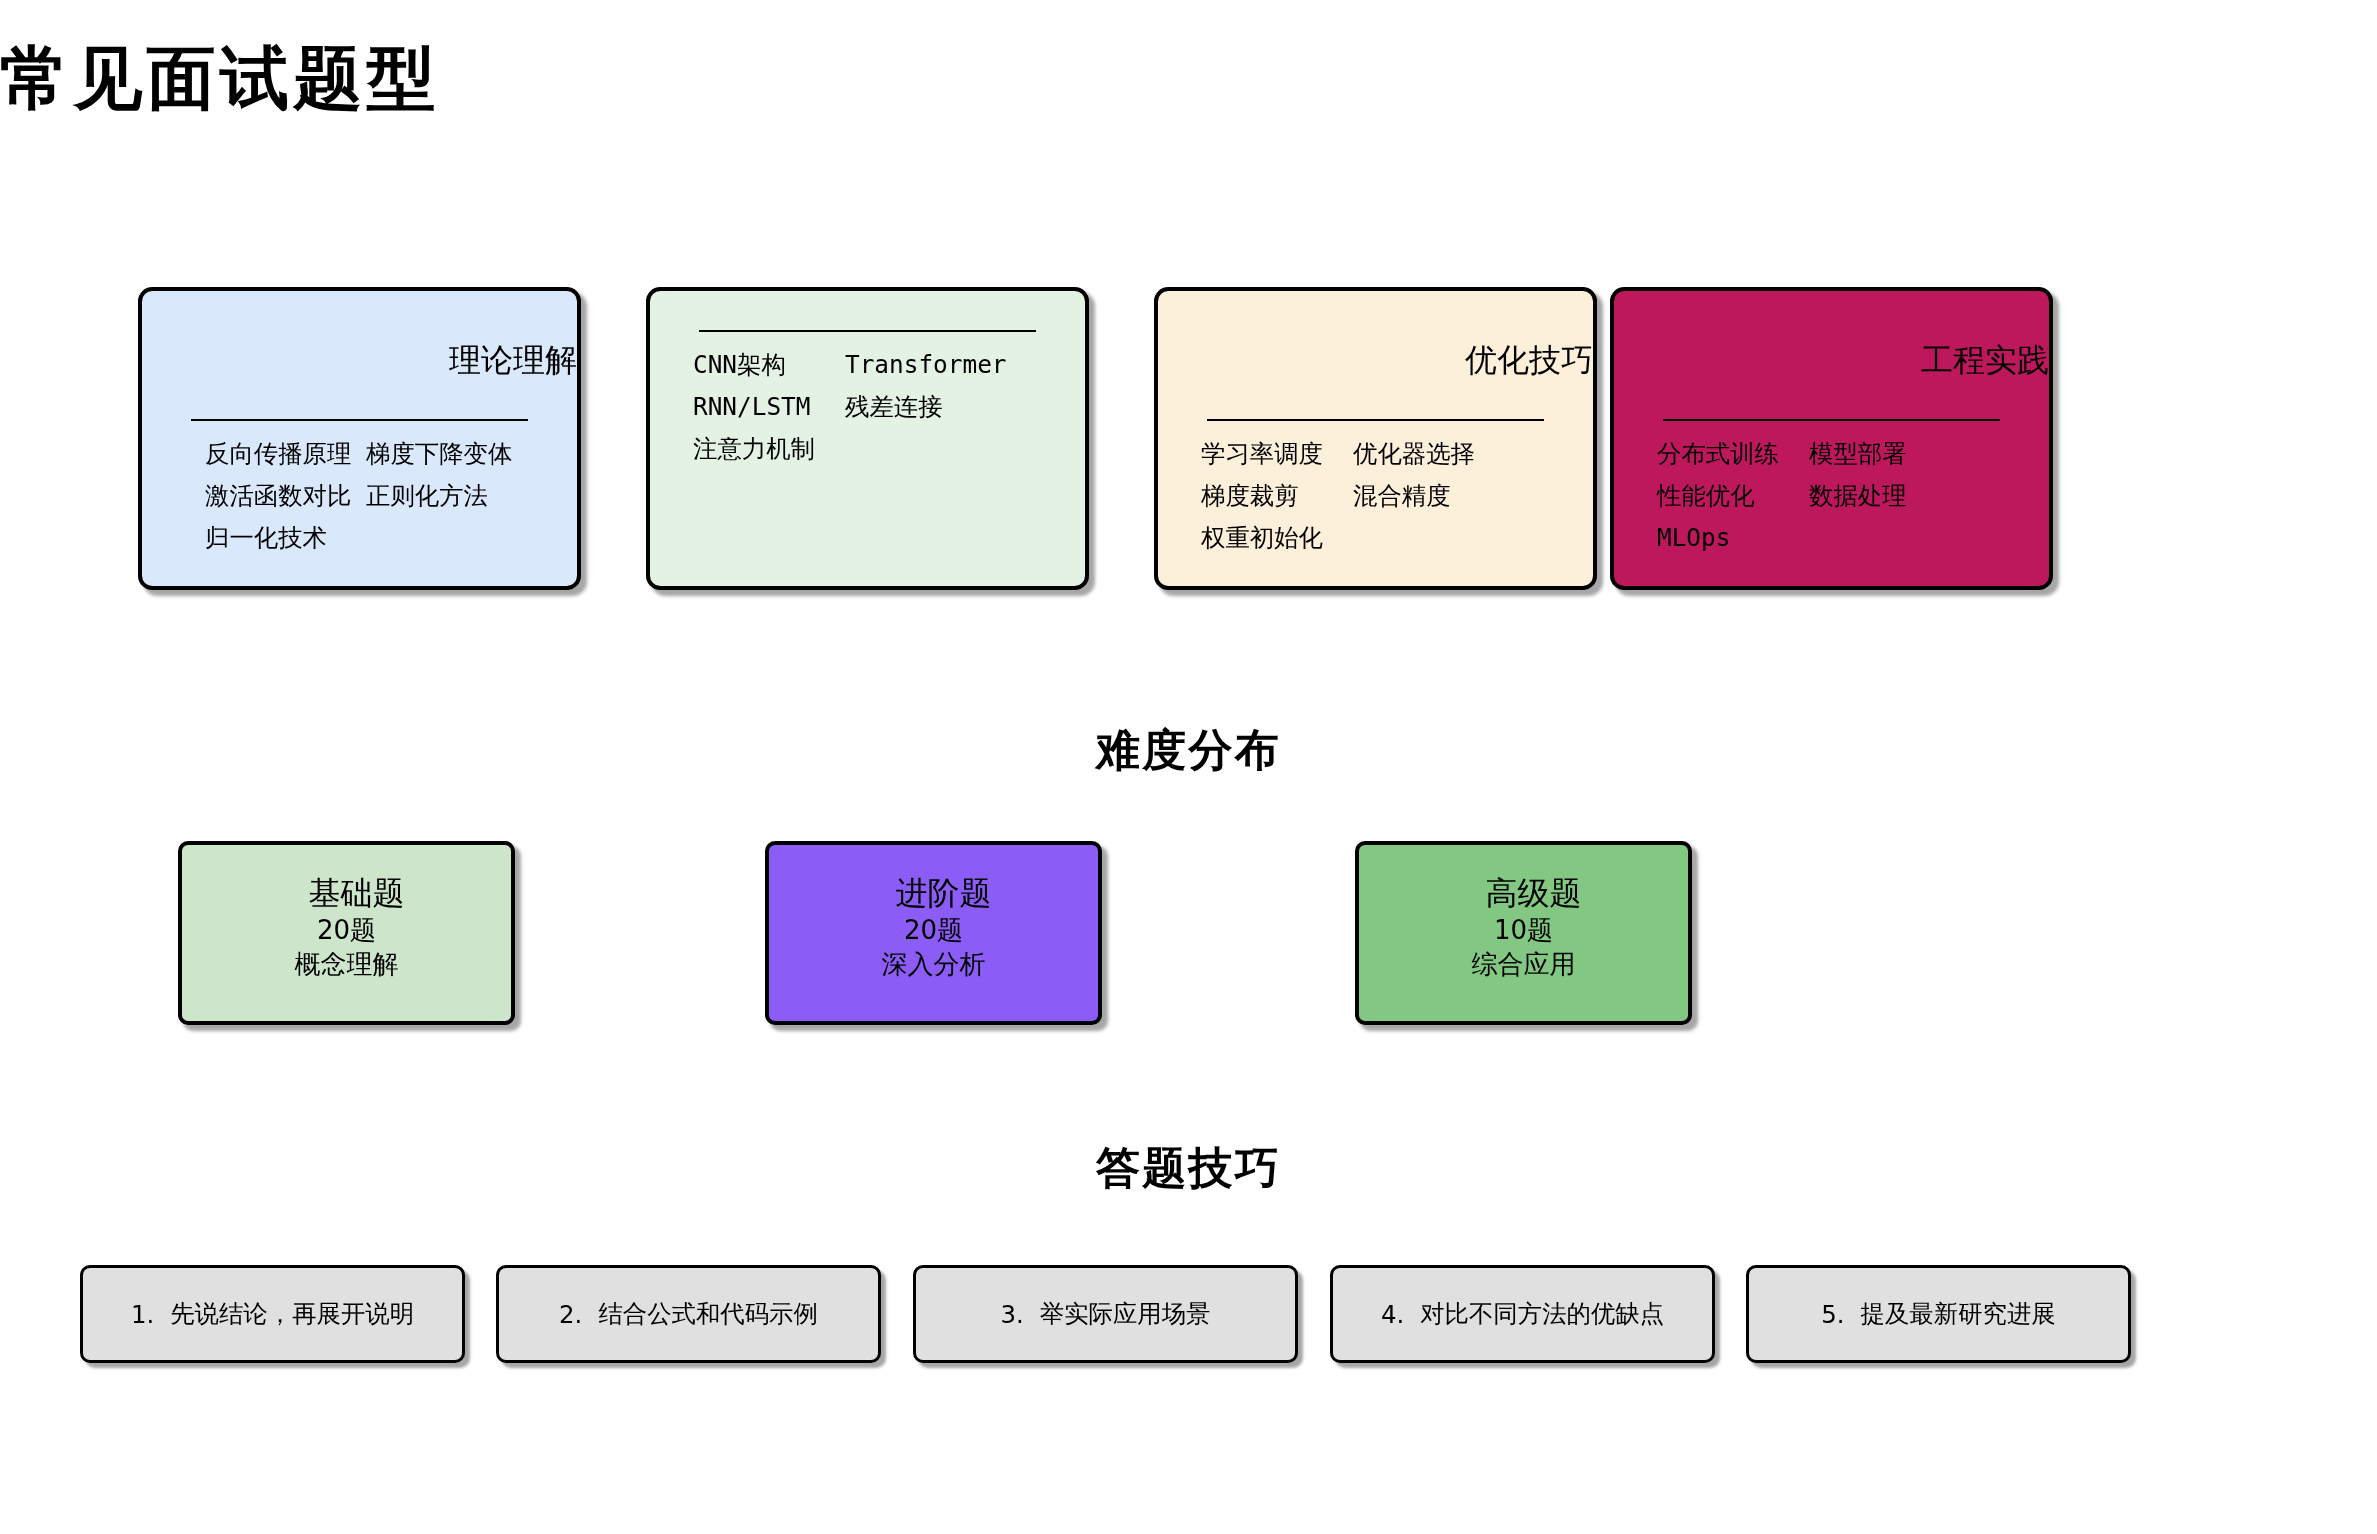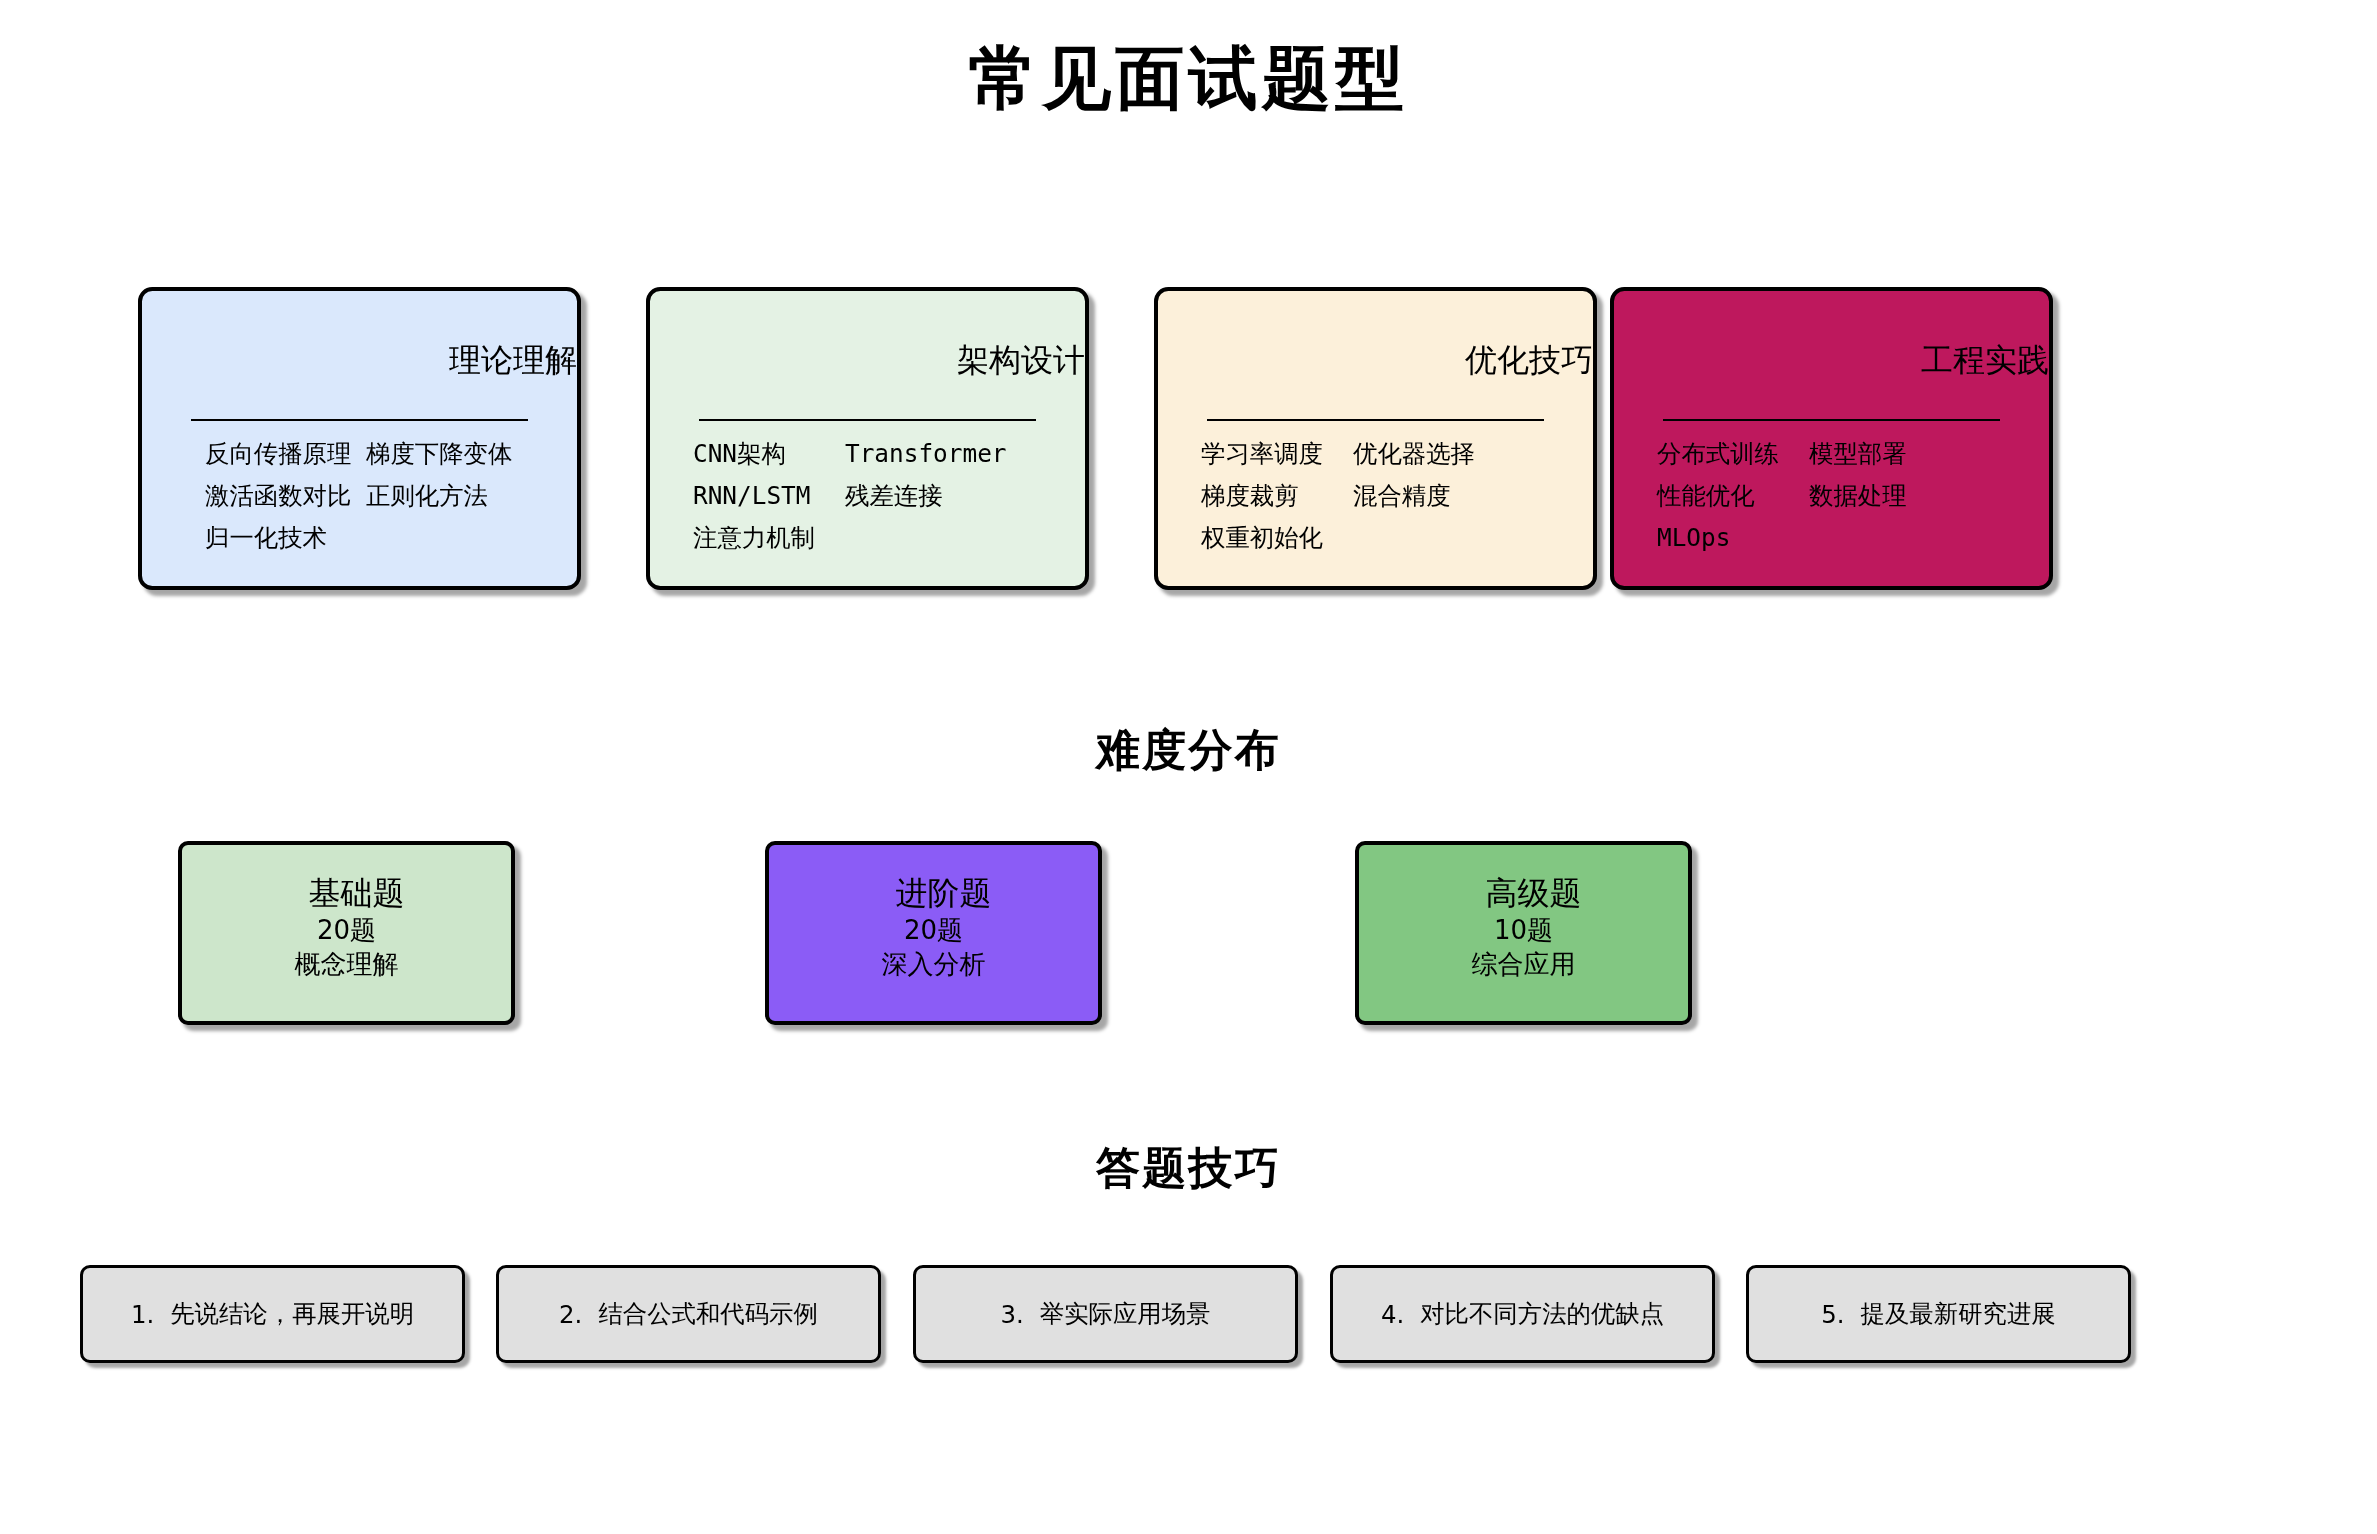--- a/index.html
+++ b/index.html
@@ -16,21 +16,21 @@
     background: #ffffff;
     overflow: hidden;
   }
 
   
   .page-title {
     position: absolute;
     top: 32px; left: 0;
     width: 2377px; height: 93px;
     line-height: 93px;
-    text-align: center;
+    text-align: left;
     font-size: 69px;
     font-weight: 600;
     letter-spacing: 4.3px;
   }
   .section-heading {
     position: absolute;
     left: 0;
     width: 2377px; height: 65px;
     line-height: 65px;
     text-align: center;
@@ -144,21 +144,20 @@
     <div class="card-title">理论理解</div>
     <div class="card-divider"></div>
     <div class="card-body">
       <div class="card-line">反向传播原理 梯度下降变体</div>
       <div class="card-line">激活函数对比 正则化方法</div>
       <div class="card-line">归一化技术</div>
     </div>
   </div>
 
   <div class="card" style="left: 646px; background-color: rgb(228, 242, 228);">
-    <div class="card-title">架构设计</div>
     <div class="card-divider"></div>
     <div class="card-body card-grid">
       <div class="cell">CNN架构</div>
       <div class="cell">Transformer</div>
       <div class="cell">RNN/LSTM</div>
       <div class="cell">残差连接</div>
       <div class="cell">注意力机制</div>
     </div>
   </div>
 

